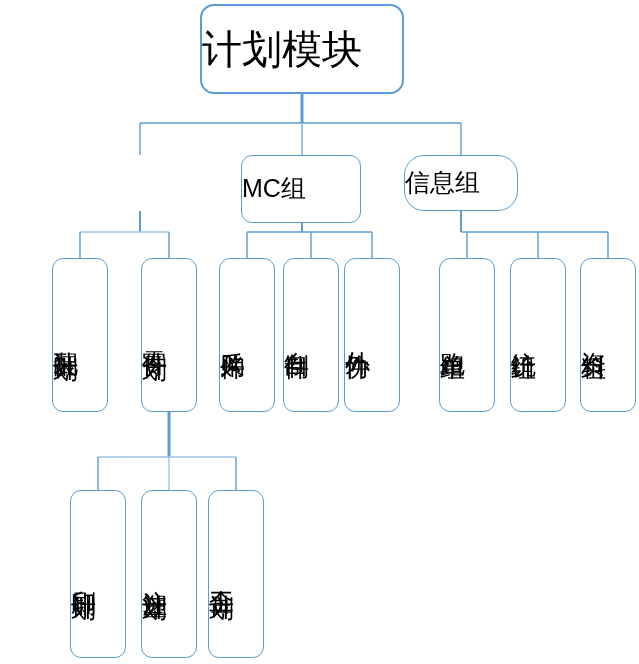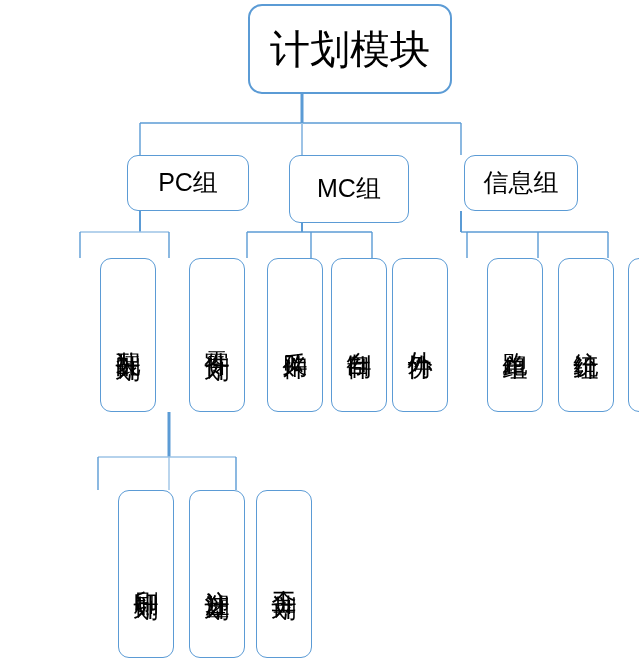--- a/index.html
+++ b/index.html
@@ -7,23 +7,22 @@
     width:639px;height:664px;background:#ffffff;
     font-family:"Liberation Sans","DejaVu Sans",sans-serif;
     overflow:hidden;position:relative;
   }
   #canvas{position:absolute;left:0;top:0;width:639px;height:664px;}
   svg.links{position:absolute;left:0;top:0;width:639px;height:664px;pointer-events:none;}
 
   .node{
     position:absolute;box-sizing:border-box;
     background:#ffffff;border:1.6px solid #5B9BD5;
-    display:flex;align-items:center;justify-content:center;
+    display:flex;align-items:center;justify-content:flex-start;
     color:#000000;
-    margin-left:48px;
   }
   .node.root{border-radius:14px;border-width:2px;}
   .node.lvl2{border-radius:11px;}
   .node.lvl3,.node.lvl4{border-radius:11px;}
 
   .label-h{
     display:block;text-align:center;white-space:nowrap;
     line-height:1.1;
   }
   .label-v{
@@ -72,29 +71,26 @@
       <path d="M98,457 L98,490"></path>
       <path d="M169,457 L169,490" stroke="#9DC3E6"></path>
       <path d="M236,457 L236,490"></path>
     </g>
   </svg>
 
   <div class="node root" style="left:200px;top:4px;width:204px;height:90px;">
     <span class="label-h">计划模块</span>
   </div>
 
-  <div class="node lvl2" style="left:79px;top:155px;width:122px;height:56px;">
-    <span class="label-h">PC组</span>
-  </div>
 
   <div class="node lvl2" style="left:241px;top:155px;width:120px;height:68px;">
     <span class="label-h">MC组</span>
   </div>
 
-  <div class="node lvl2" style="left:416px;top:155px;width:114px;height:56px;">
+  <div class="node lvl2" style="left:404px;top:155px;width:114px;height:56px;border-radius:20px;">
     <span class="label-h">信息组</span>
   </div>
 
   <div class="node lvl3" style="left:52px;top:258px;width:56px;height:154px;">
     <span class="label-v">装配计划</span>
   </div>
 
   <div class="node lvl3" style="left:141px;top:258px;width:56px;height:154px;">
     <span class="label-v">零件计划</span>
   </div>

